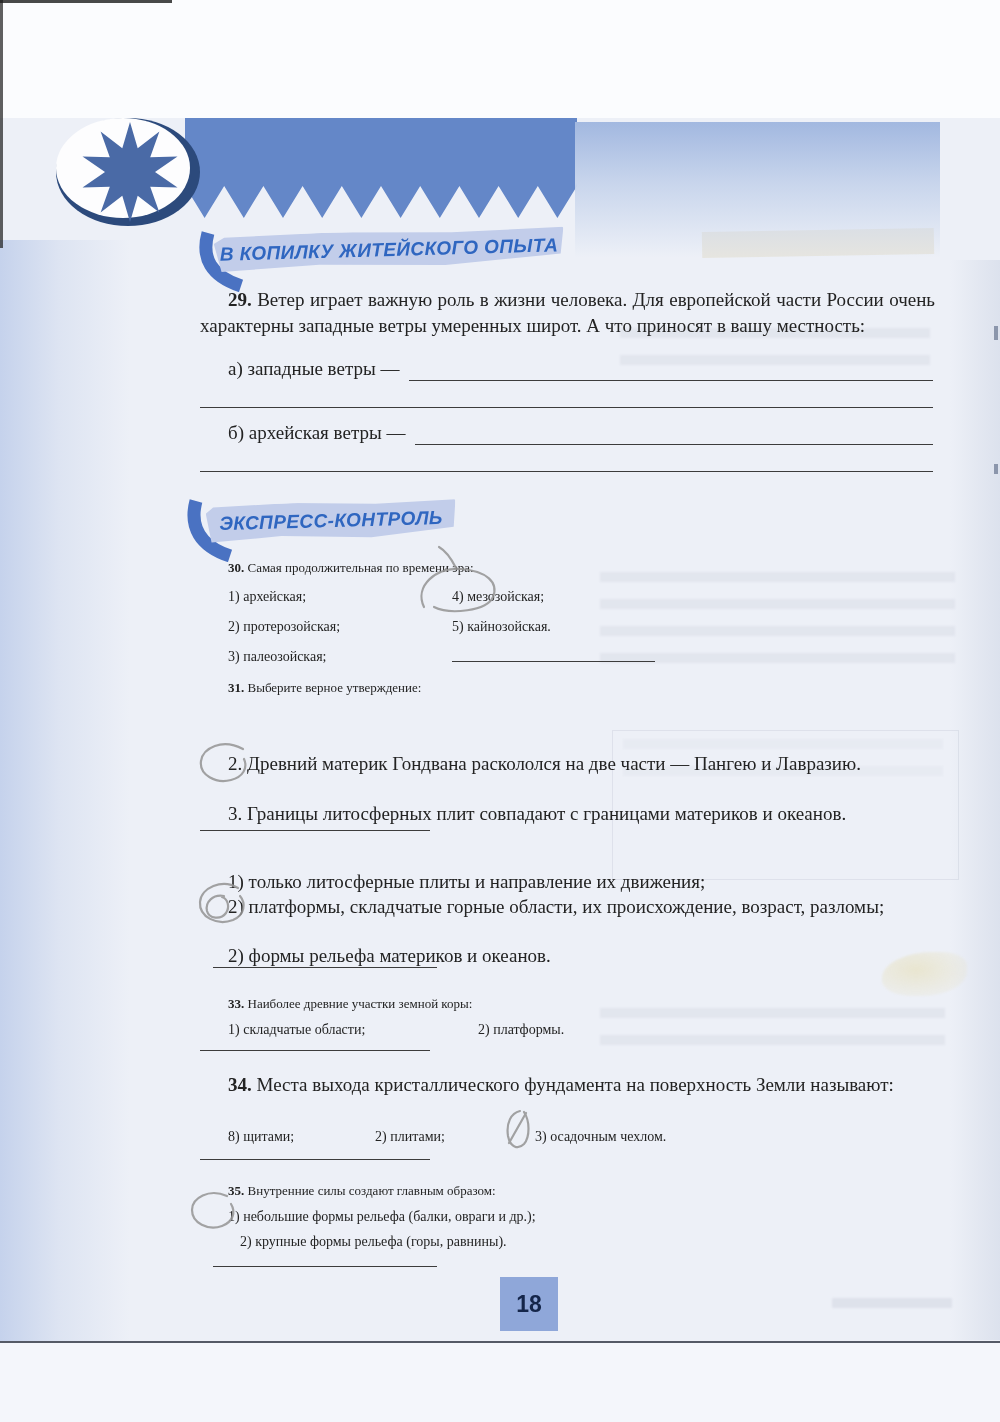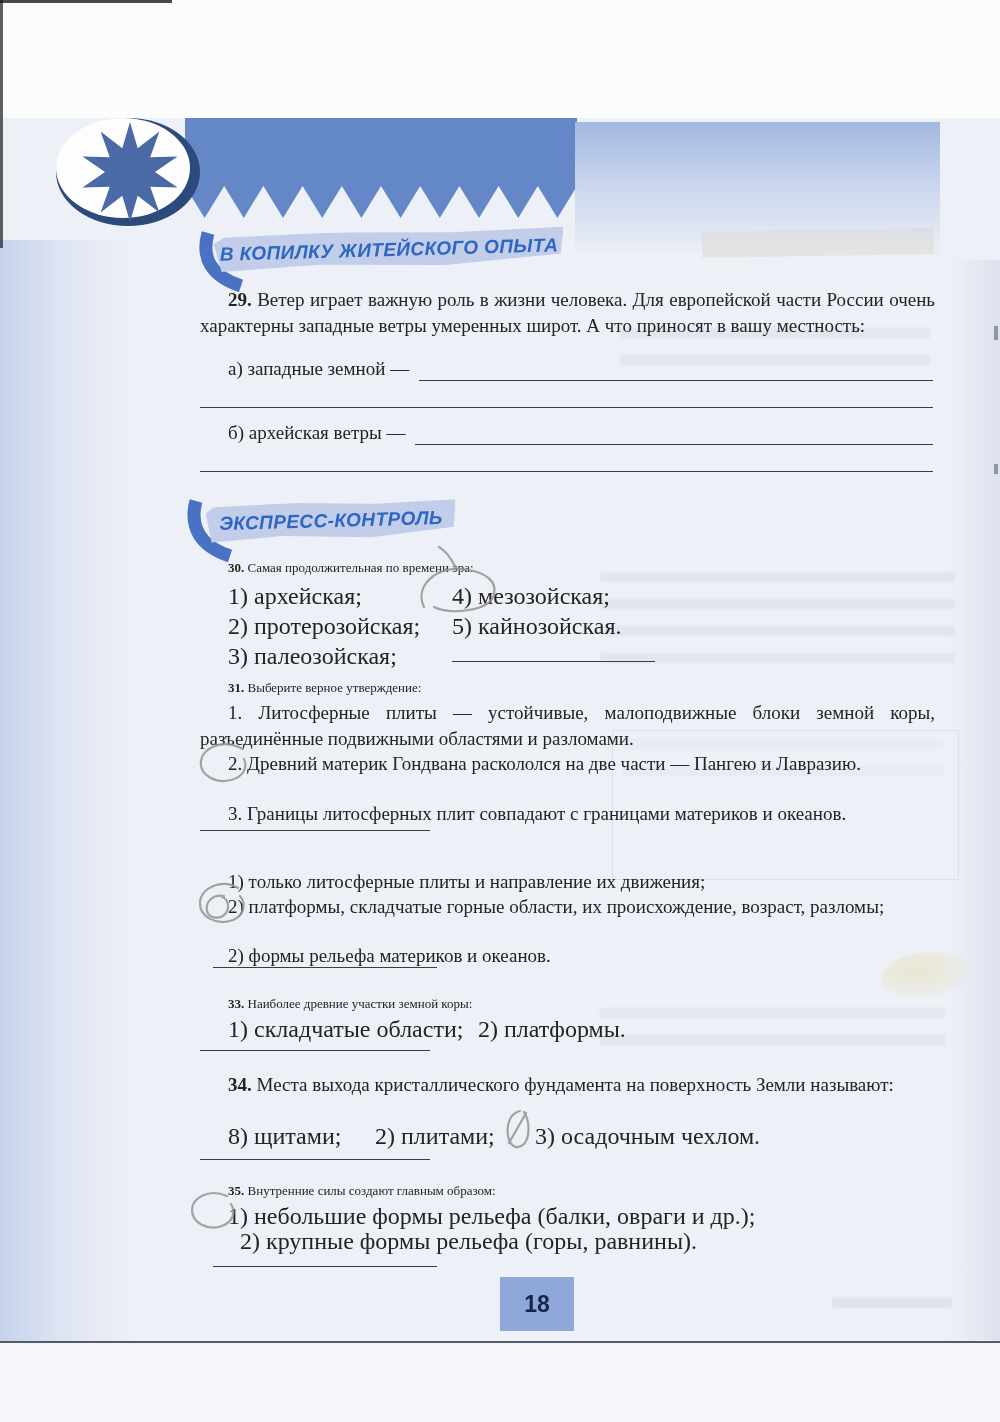--- a/index.html
+++ b/index.html
@@ -29,28 +29,28 @@
   .ribbon{position:absolute;background:#c2cdea;display:flex;align-items:center;justify-content:center;
       transform:rotate(-1.6deg);border-radius:3px;
       clip-path:polygon(0 22%,3% 6%,34% 0,68% 8%,100% 2%,99% 74%,66% 96%,30% 86%,2% 98%);}
   .ribbon span{font-family:"Liberation Sans","DejaVu Sans",sans-serif;font-weight:bold;font-style:italic;
       color:#2f66c0;font-size:19px;letter-spacing:.4px;white-space:nowrap;}
   
   .para{position:absolute;left:200px;width:735px;font-size:19px;line-height:25.5px;
       text-align:justify;text-indent:28px;margin:0;}
   .headline{position:absolute;left:200px;width:735px;font-size:13px;line-height:25px;
       text-indent:28px;margin:0;white-space:nowrap;}
-  .opt{position:absolute;font-size:24px;line-height:25px;white-space:nowrap;text-align:right;}
+  .opt{position:absolute;font-size:14px;line-height:25px;white-space:nowrap;text-align:right;}
   .answer-row{position:absolute;left:200px;width:733px;display:flex;align-items:flex-end;
       font-size:19px;line-height:25px;}
   .answer-row .lbl{white-space:nowrap;padding-left:28px;}
   .answer-row .wline{flex:1;margin-left:10px;border-bottom:1.6px solid #3c3c3c;height:23px;}
   .rule{position:absolute;border-top:1.6px solid #3c3c3c;}
   
-  .pagenum{position:absolute;left:500px;top:1277px;width:74px;height:54px;background:#8fa7d9;
+  .pagenum{position:absolute;left:500px;top:1277px;width:58px;height:54px;background:#8fa7d9;
       display:flex;align-items:center;justify-content:center;
       font-family:"Liberation Sans","DejaVu Sans",sans-serif;font-weight:bold;font-size:23px;color:#15264a;}
   
   .ghost-lines{position:absolute;opacity:.13;filter:blur(1.2px);
       background:repeating-linear-gradient(180deg,rgba(90,100,125,.55) 0 10px,transparent 10px 27px);}
   .ghost-box{position:absolute;opacity:.5;border:1px solid rgba(100,110,135,.22);}
   .ghost-ribbon{position:absolute;background:#ddd6be;opacity:.4;filter:blur(.6px);transform:rotate(-1deg);}
   .ghost-swoosh{position:absolute;background:radial-gradient(ellipse at 40% 40%,#e6ddb0,rgba(230,221,176,0));
       opacity:.55;filter:blur(1px);border-radius:60% 30% 55% 35%;}
   svg{display:block;}
@@ -98,21 +98,21 @@
   </svg>
   <div class="ribbon" style="left:214px;top:231px;width:350px;height:37px;">
     <span>В КОПИЛКУ ЖИТЕЙСКОГО ОПЫТА</span>
   </div>
 
   <p class="para" style="top:287px;">
     <b>29.</b>
     <span>Ветер играет важную роль в жизни человека. Для европейской части России очень характерны западные ветры умеренных широт. А что приносят в вашу местность:</span>
   </p>
   <div class="answer-row" style="top:356px;">
-    <span class="lbl">а) западные земной —</span>
+    <span class="lbl">а) западные ветры —</span>
     <span class="wline"></span>
   </div>
   <div class="rule" style="left:200px;top:407px;width:733px;"></div>
   <div class="answer-row" style="top:420px;">
     <span class="lbl">б) архейская ветры —</span>
     <span class="wline"></span>
   </div>
   <div class="rule" style="left:200px;top:471px;width:733px;"></div>
 
   <svg class="abs" style="left:186px;top:496px;" width="50" height="66" viewBox="0 0 50 66">
@@ -130,21 +130,20 @@
   <span class="opt" style="left:452px;top:584px;">4) мезозойская;</span>
   <span class="opt" style="left:228px;top:614px;">2) протерозойская;</span>
   <span class="opt" style="left:452px;top:614px;">5) кайнозойская.</span>
   <span class="opt" style="left:228px;top:644px;">3) палеозойская;</span>
   <div class="rule" style="left:452px;top:661px;width:203px;"></div>
 
   <p class="headline" style="top:675px;">
     <b>31.</b>
     <span>Выберите верное утверждение:</span>
   </p>
-  <p class="para" style="top:700px;">1. Литосферные плиты — устойчивые, малоподвижные блоки земной коры, разъединённые подвижными областями и разломами.</p>
   <p class="para" style="top:751px;">2. Древний материк Гондвана раскололся на две части — Пангею и Лавразию.</p>
   <p class="para" style="top:801px;text-align:left;">3. Границы литосферных плит совпадают с границами материков и океанов.</p>
   <div class="rule" style="left:200px;top:830px;width:230px;"></div>
 
   <p class="para" style="top:869px;text-align:left;">1) только литосферные плиты и направление их движения;</p>
   <p class="para" style="top:894px;">2) платформы, складчатые горные области, их происхождение, возраст, разломы;</p>
   <p class="para" style="top:943px;text-align:left;">2) формы рельефа материков и океанов.</p>
   <div class="rule" style="left:213px;top:967px;width:224px;"></div>
 
   <p class="headline" style="top:991px;">

